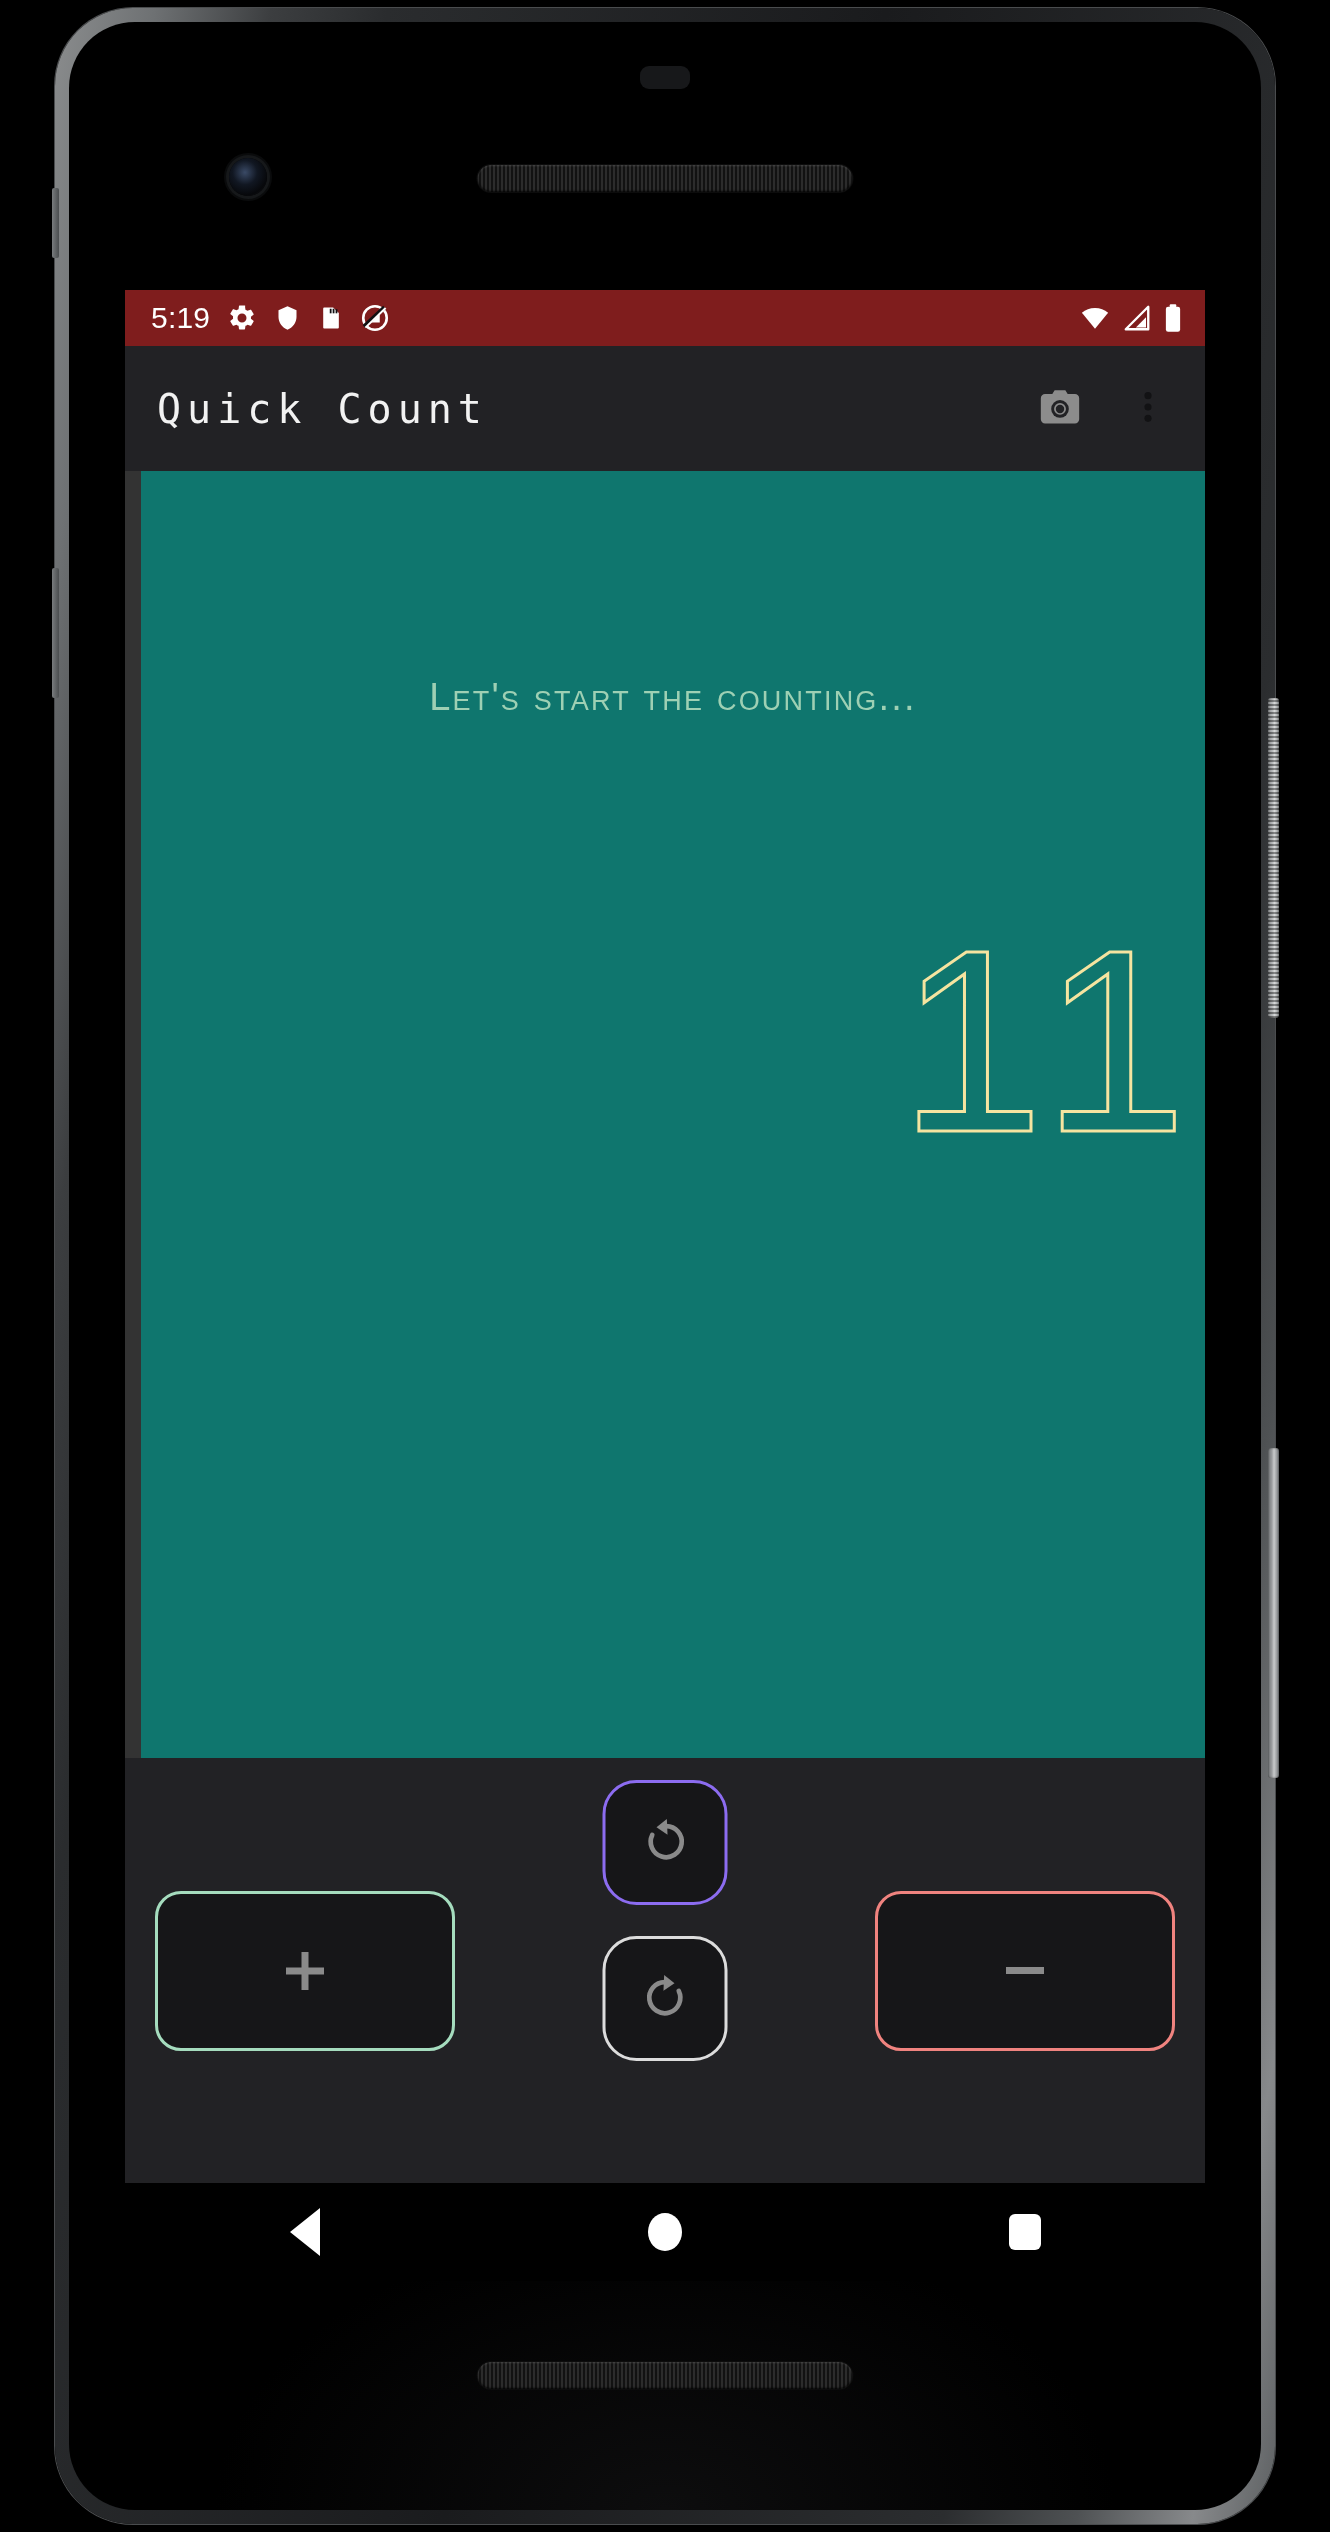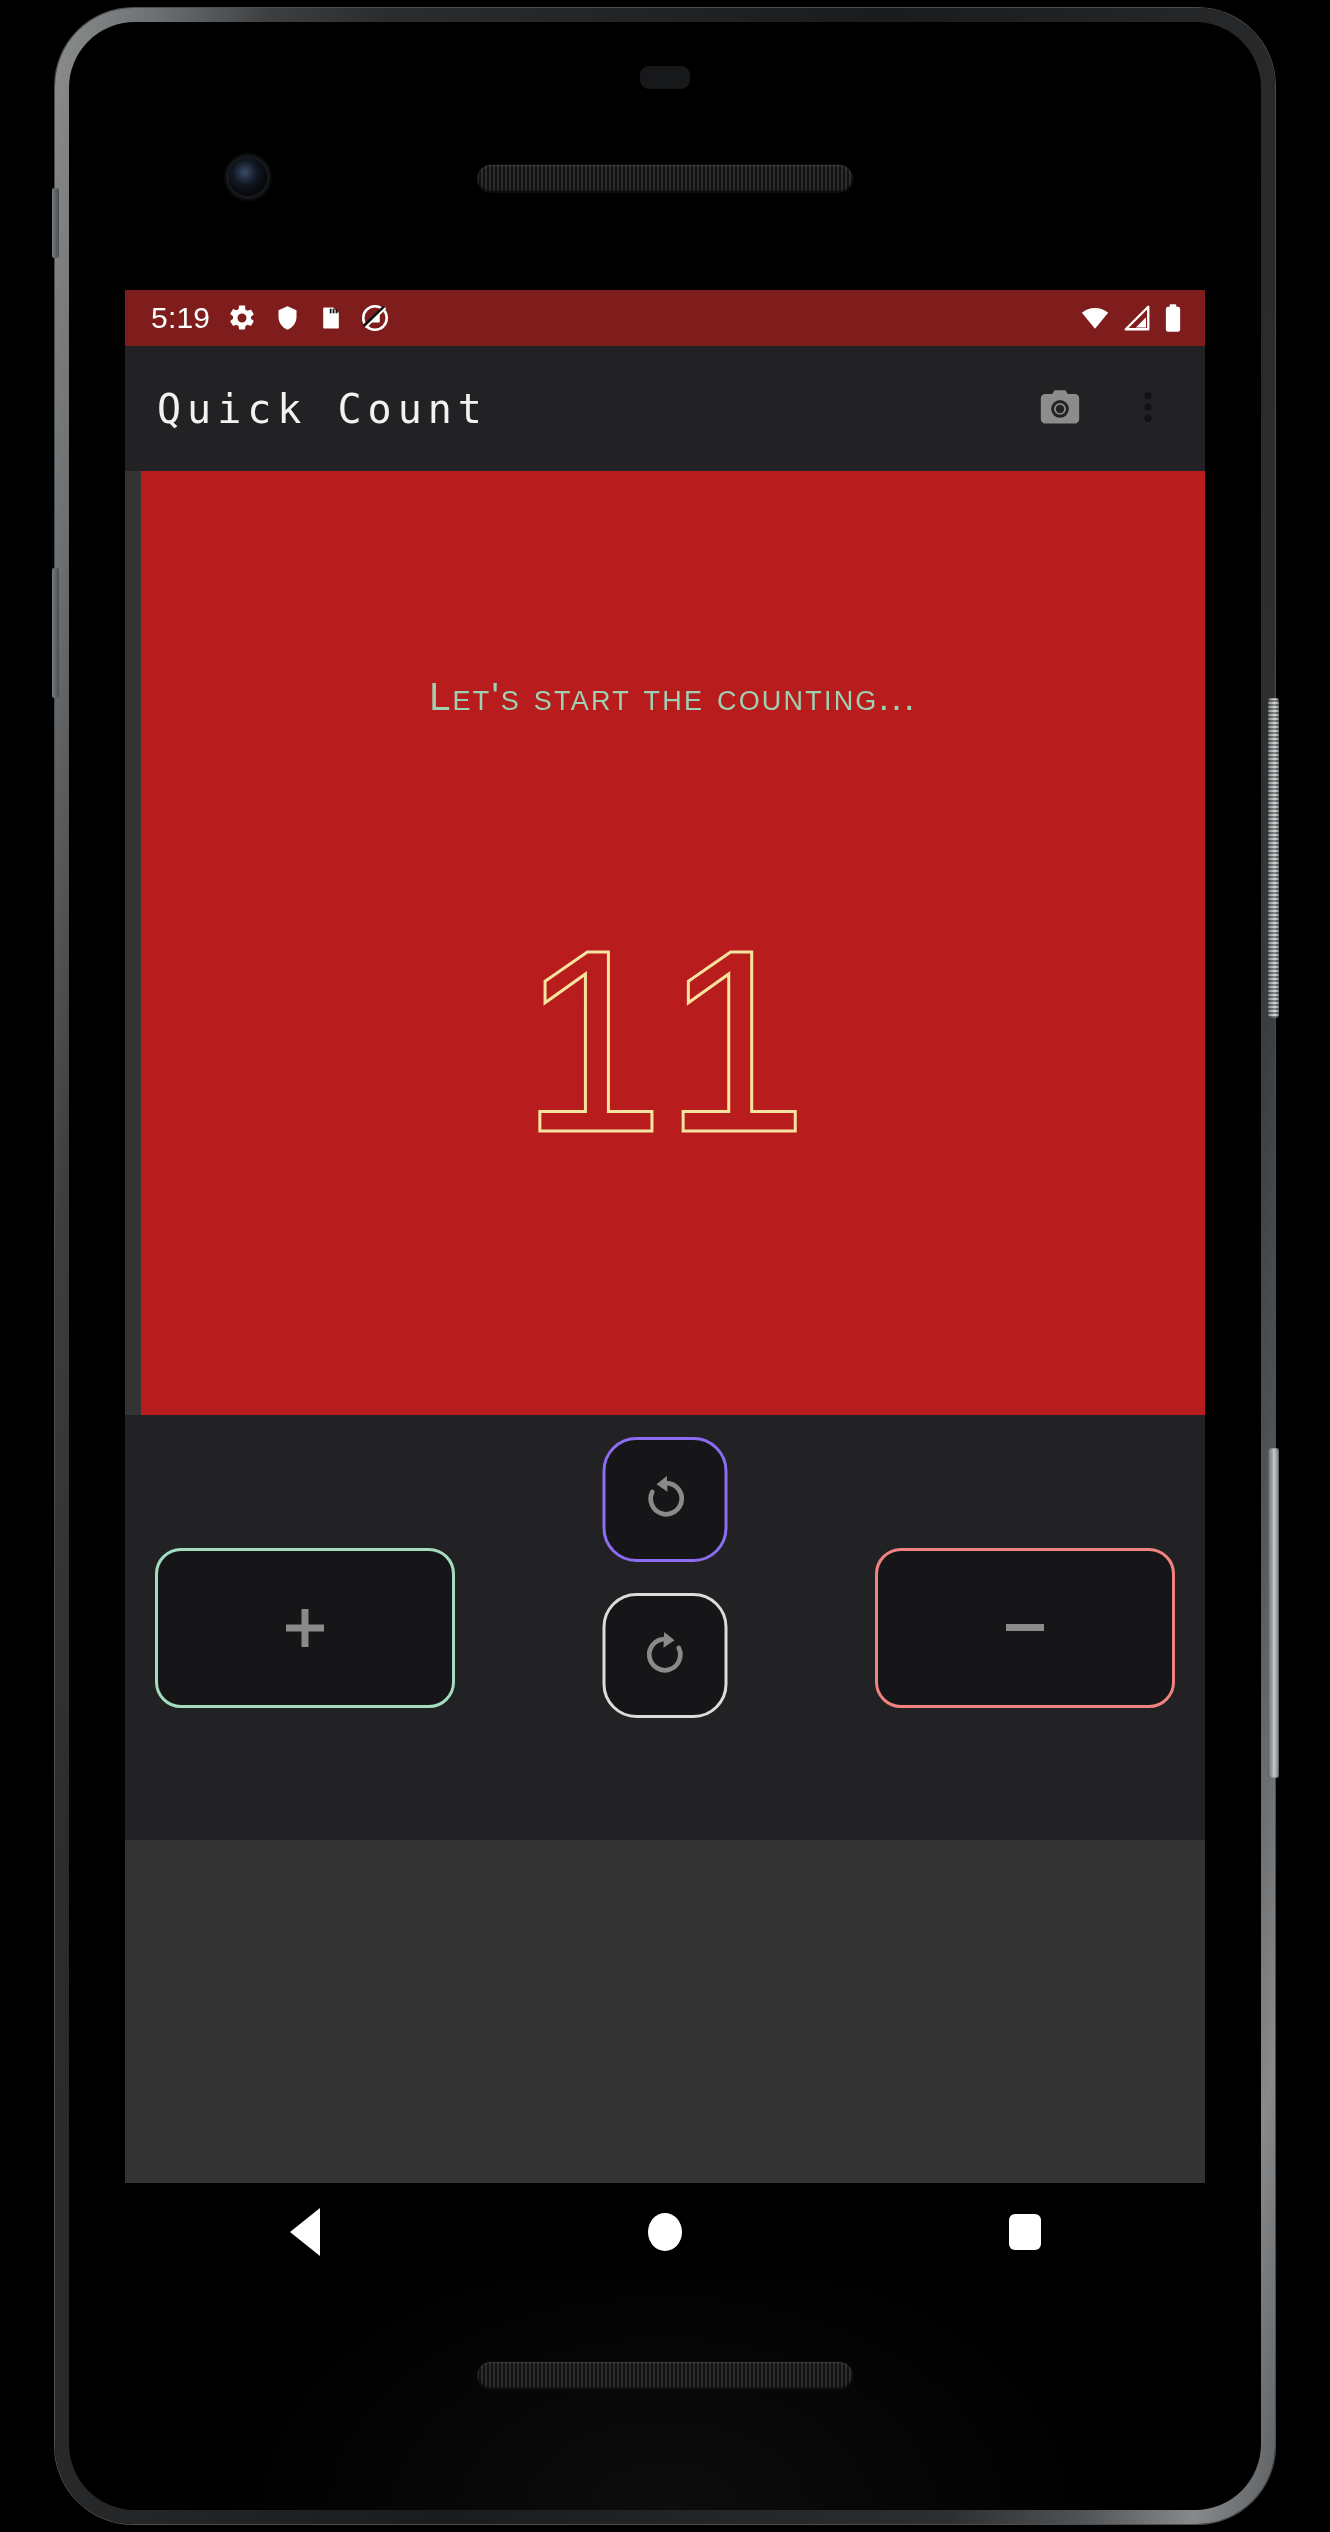--- a/index.html
+++ b/index.html
@@ -123,39 +123,39 @@
   #app-bar-actions { margin-left: auto; display: flex; align-items: center; gap: 26px; }
   .appbar-btn {
     width: 62px; height: 62px;
     display: flex; align-items: center; justify-content: center;
     border: none; background: transparent; cursor: pointer;
   }
 
   
   #content {
     position: relative;
-    height: 944px;
-    background: #b91c1c;
+    height: 1287px;
+    background: #0f766e;
     margin-left: 16px;
   }
   #headline {
     position: absolute;
     top: 205px; left: 0; right: 0;
     text-align: center;
     font-family: "Liberation Sans", sans-serif;
     font-size: 38px;
     font-variant: small-caps;
     letter-spacing: 2.2px;
     color: #9ed0b4;
     white-space: nowrap;
   }
   #counter-wrap {
     position: absolute;
     top: 440px; left: 0; right: 0;
-    text-align: center;
+    text-align: right;
   }
   #counter-value {
     display: inline-block;
     font-family: "Liberation Sans", sans-serif;
     font-size: 260px;
     font-weight: 300;
     line-height: 1;
     letter-spacing: 18px;
     color: transparent;
     -webkit-text-stroke: 3px #f5e4a0;

